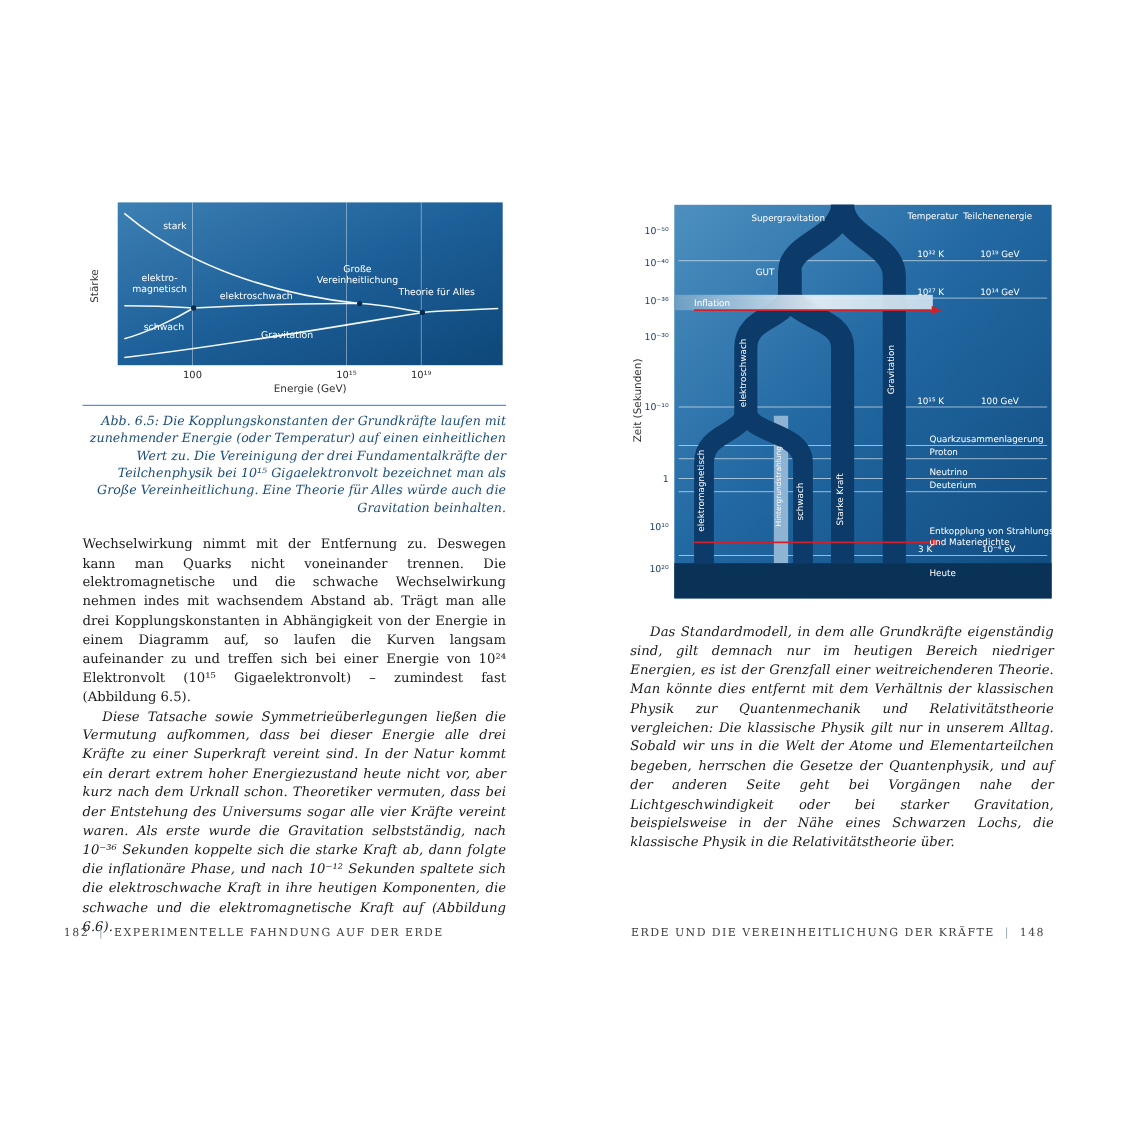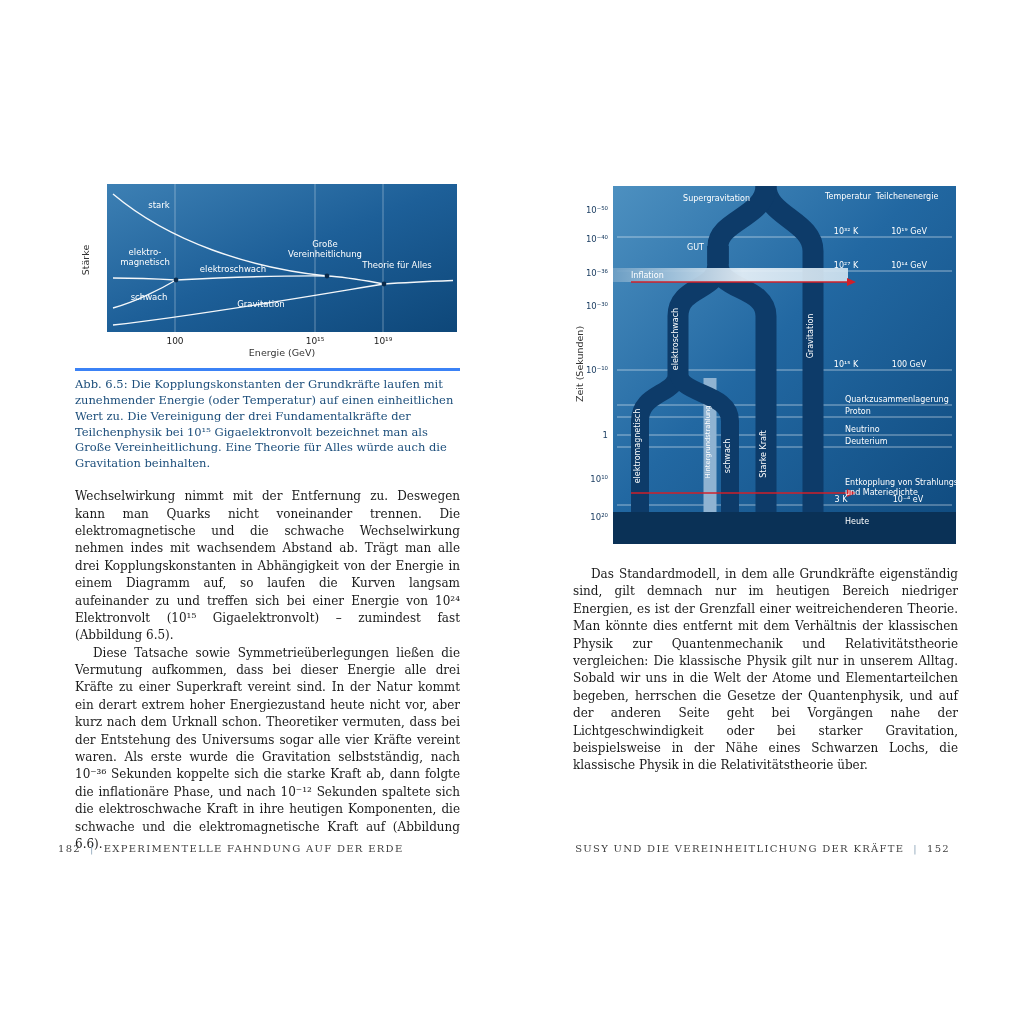--- a/index.html
+++ b/index.html
@@ -2,25 +2,25 @@
 <html><head>
 <meta charset="utf-8">
 <style>
   html,body{margin:0;padding:0;background:#ffffff;}
   .spread{position:relative;width:1024px;height:1024px;background:#ffffff;overflow:hidden;
           font-family:"DejaVu Serif","Liberation Serif",serif;color:#1a1a1a;}
   .page{position:absolute;width:385px;}
   .page-left{left:75px;top:182px;}
   .page-right{left:573px;top:186px;}
   figure{margin:0;padding:0;}
-  .figcaption{margin-top:6px;border-top:3px solid #3b82f6;padding-top:6px;
-              font-size:11.5px;line-height:1.38;color:#1c4e7b;}
+  .figcaption{margin-top:6px;border-top:1px solid #3b82f6;padding-top:6px;
+              font-style:italic;font-size:11.5px;line-height:1.38;color:#1c4e7b;text-align:right;}
   .bodytext{margin-top:16px;font-size:12px;line-height:1.45;text-align:justify;}
   .bodytext p{margin:0;}
-  .bodytext p.indent{text-indent:18px;}
+  .bodytext p.indent{text-indent:18px;font-style:italic;}
   .footer{position:absolute;top:843px;font-size:10px;color:#3f3f3f;letter-spacing:1.3px;white-space:nowrap;}
   .footer-left{left:58px;}
   .footer-right{right:74px;text-align:right;}
   .footer .sep{color:#8aa3b8;margin:0 9px;}
   svg text{font-family:"DejaVu Sans","Liberation Sans",sans-serif;}
   .figlabel{fill:#ffffff;font-size:8.5px;}
   .figlabel-sm{fill:#ffffff;font-size:8px;}
   .axislabel{fill:#333333;font-size:9.5px;}
   .ticklabel{fill:#222222;font-size:9px;}
   .timelabel{fill:#1d3f63;font-size:8.5px;}
@@ -193,16 +193,16 @@
     <div class="bodytext">
       <p class="indent">Das Standardmodell, in dem alle Grundkräfte eigenständig sind, gilt demnach nur im heutigen Bereich niedriger Energien, es ist der Grenzfall einer weitreichenderen Theorie. Man könnte dies entfernt mit dem Verhältnis der klassischen Physik zur Quantenmechanik und Relativitätstheorie vergleichen: Die klassische Physik gilt nur in unserem Alltag. Sobald wir uns in die Welt der Atome und Elementarteilchen begeben, herrschen die Gesetze der Quantenphysik, und auf der anderen Seite geht bei Vorgängen nahe der Lichtgeschwindigkeit oder bei starker Gravitation, beispielsweise in der Nähe eines Schwarzen Lochs, die klassische Physik in die Relativitätstheorie über.</p>
     </div>
   </section>
 
   <footer class="footer footer-left">
     <span>182</span><span class="sep">|</span><span>EXPERIMENTELLE FAHNDUNG AUF DER ERDE</span>
   </footer>
 
   <footer class="footer footer-right">
-    <span>SUSY UND DIE VEREINHEITLICHUNG DER KRÄFTE</span><span class="sep">|</span><span>152</span>
+    <span>ERDE UND DIE VEREINHEITLICHUNG DER KRÄFTE</span><span class="sep">|</span><span>148</span>
   </footer>
 
 </div>
 
 </body></html>

